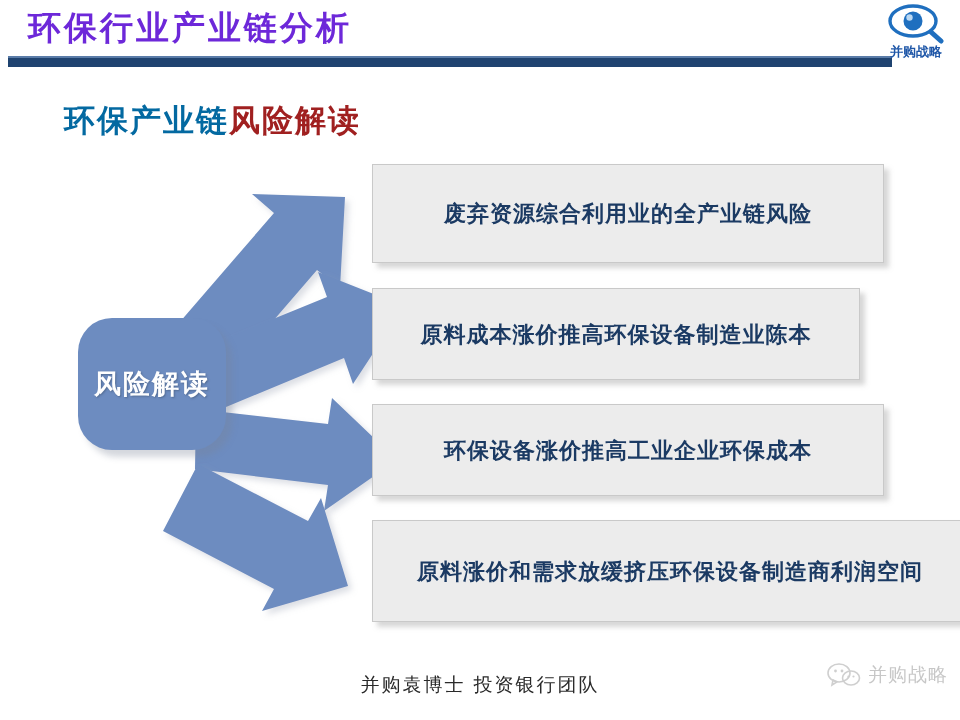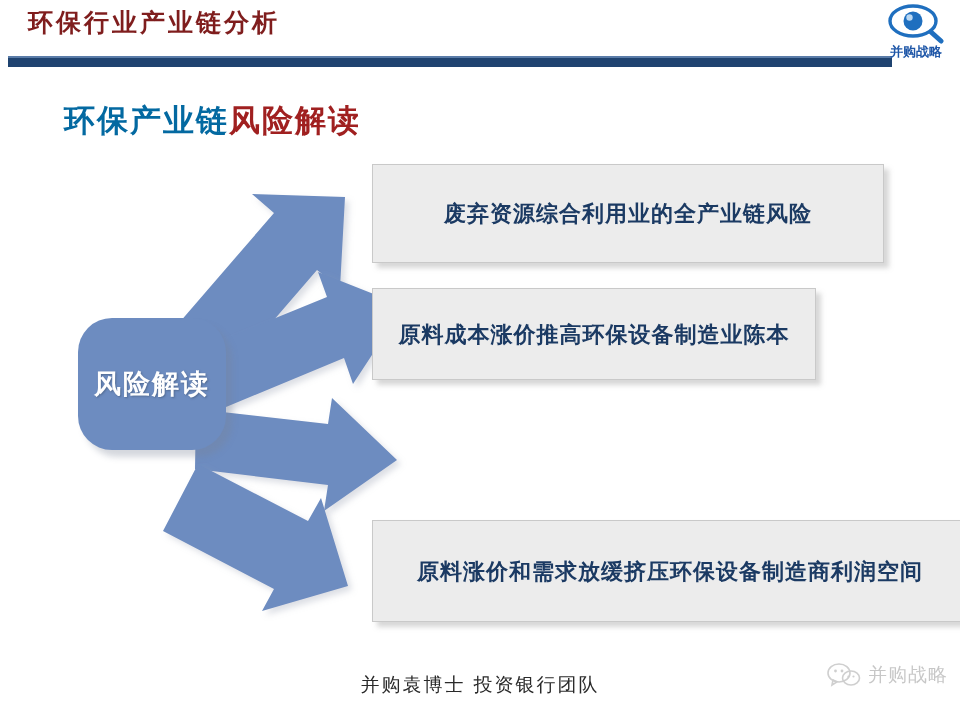--- a/index.html
+++ b/index.html
@@ -19,23 +19,23 @@
   #slide-header {
     position: absolute;
     left: 0; top: 0;
     width: 960px;
     height: 72px;
   }
   #page-title {
     position: absolute;
     left: 28px;
     top: 6px;
-    font-size: 25px;
-    font-weight: bold;
-    color: #7f1d1d;
+    font-size: 33px;
+    font-weight: bold;
+    color: #6d28d9;
     letter-spacing: 3px;
     white-space: nowrap;
     font-family: "DejaVu Serif", "Liberation Serif", serif;
   }
   #header-rule {
     position: absolute;
     left: 8px;
     top: 56px;
     width: 884px;
     height: 9px;
@@ -137,21 +137,21 @@
   }
   .risk-box-label {
     color: #1B3A63;
     font-size: 22px;
     font-weight: bold;
     letter-spacing: 1px;
     line-height: 1.30;
     font-family: "DejaVu Serif", "Liberation Serif", serif;
   }
   #risk-box-1 { left: 372px; top: 164px; width: 512px; height: 99px; }
-  #risk-box-2 { left: 372px; top: 288px; width: 444px; height: 92px; }
+  #risk-box-2 { left: 372px; top: 288px; width: 488px; height: 92px; }
   #risk-box-3 { left: 372px; top: 404px; width: 512px; height: 92px; }
   #risk-box-4 { left: 372px; top: 520px; width: 596px; height: 102px; }
 
   
   #footer-credit {
     position: absolute;
     left: 0;
     top: 672px;
     width: 960px;
     text-align: center;
@@ -257,20 +257,23 @@
   </div>
 
   <div class="risk-box" id="risk-box-1">
     <span class="risk-box-label">废弃资源综合利用业的全产业链风险</span>
   </div>
 
   <div class="risk-box" id="risk-box-2">
     <span class="risk-box-label">原料成本涨价推高环保设备制造业陈本</span>
   </div>
 
+  <div class="risk-box" id="risk-box-3">
+    <span class="risk-box-label">环保设备涨价推高工业企业环保成本</span>
+  </div>
 
   <div class="risk-box" id="risk-box-4">
     <span class="risk-box-label">原料涨价和需求放缓挤压环保设备制造商利润空间</span>
   </div>
 </div>
 
 <div id="footer-credit">并购袁博士 投资银行团队</div>
 
 <div id="watermark">
   <svg width="34" height="26" viewBox="0 0 34 26">

